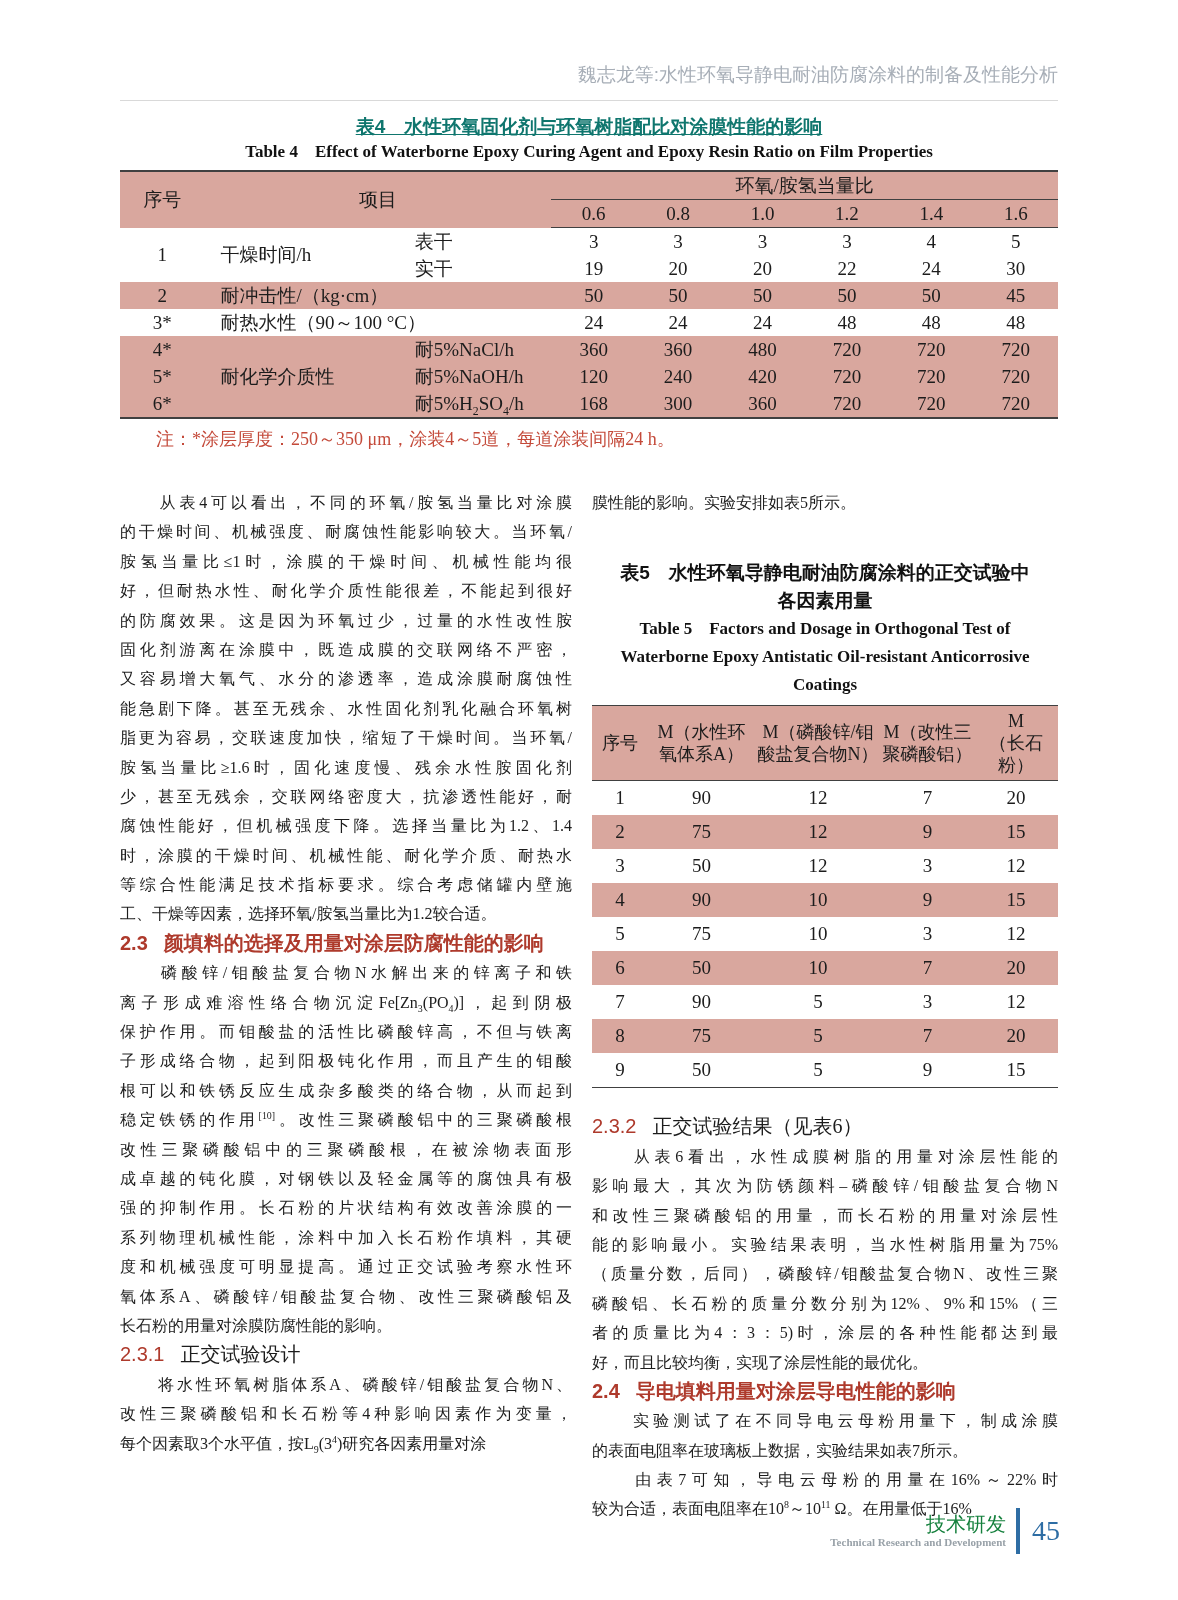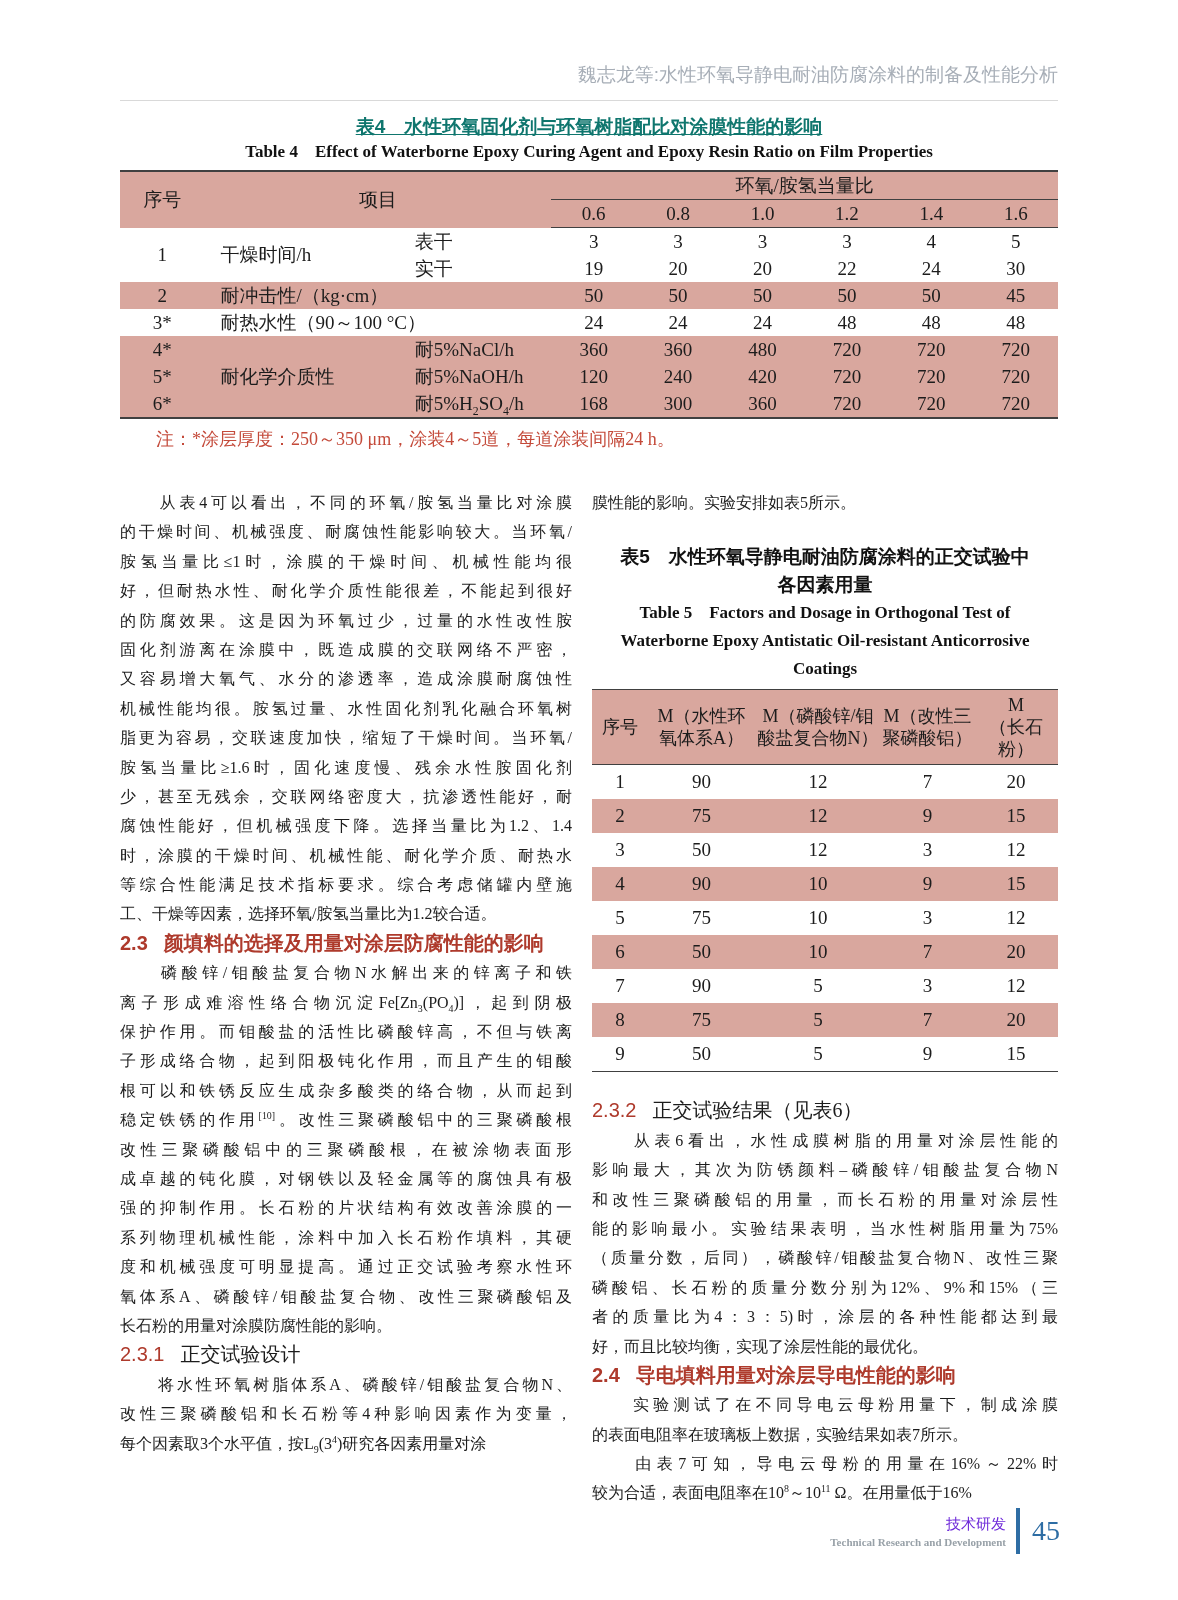--- a/index.html
+++ b/index.html
@@ -37,35 +37,35 @@
   .col-right{left:592px;width:466px;}
   .tl{font-size:16px;line-height:29.4px;height:29.4px;overflow:hidden;
       text-align:justify;text-align-last:justify;}
   .tl.e{text-align-last:left;}
   .tl.h2{text-align-last:left;font-family:"Liberation Sans","DejaVu Sans",sans-serif;
       font-weight:bold;color:var(--red-h);font-size:20px;}
   .tl.h3{text-align-last:left;font-size:20px;}
   .hnum{color:var(--red-h);margin-right:16px;font-family:Liberation Sans, sans-serif;margin-top:40px;}
   .tl.h2 .htext{color:var(--red-h);}
   
-  .t5-titles{margin-top:26px;}
+  .t5-titles{margin-top:42px;}
   .t5-title-zh{text-align:center;font-family:"Liberation Sans","DejaVu Sans",sans-serif;
     font-weight:bold;font-size:19px;line-height:28px;color:#111;}
   .t5-title-en{text-align:center;font-weight:bold;font-size:17px;line-height:28px;color:#111;}
   .t5{width:100%;margin-top:6px;border-top:1.5px solid var(--bdark);border-bottom:1.5px solid var(--bdark);}
   .t5 thead{background:var(--pink);}
   .t5 th{font-weight:normal;font-size:18px;line-height:22px;padding:4px 0;
     text-align:center;vertical-align:middle;white-space:pre-line;border-bottom:1.5px solid var(--bdark);}
   .t5 td{font-size:19px;line-height:22px;padding:6px 0;text-align:center;}
   .post-lines{margin-top:24px;}
   
   .footer{position:absolute;top:1508px;right:118px;display:flex;align-items:center;}
   .footer-txt{text-align:right;margin-right:10px;}
-  .footer-zh{font-family:"Liberation Sans","DejaVu Sans",sans-serif;font-size:15px;
-    line-height:22px;color:#6d28d9;}
+  .footer-zh{font-family:"Liberation Sans","DejaVu Sans",sans-serif;font-size:20px;
+    line-height:22px;color:#15803d;}
   .footer-en{font-size:11px;line-height:15px;color:#98a1a8;font-weight:bold;}
   .footer-bar{width:4px;height:46px;background:var(--blue);margin-right:12px;}
   .footer-num{font-size:28px;color:var(--blue);}
 </style>
 </head>
 <body>
 
 <div class="page">
 
   <div class="running-head">魏志龙等:水性环氧导静电耐油防腐涂料的制备及性能分析</div>
@@ -179,21 +179,21 @@
   </div>
 
   <div class="col col-left">
       <div class="tl j">　　从表4可以看出，不同的环氧/胺氢当量比对涂膜</div>
       <div class="tl j">的干燥时间、机械强度、耐腐蚀性能影响较大。当环氧/</div>
       <div class="tl j">胺氢当量比≤1时，涂膜的干燥时间、机械性能均很</div>
       <div class="tl j">好，但耐热水性、耐化学介质性能很差，不能起到很好</div>
       <div class="tl j">的防腐效果。这是因为环氧过少，过量的水性改性胺</div>
       <div class="tl j">固化剂游离在涂膜中，既造成膜的交联网络不严密，</div>
       <div class="tl j">又容易增大氧气、水分的渗透率，造成涂膜耐腐蚀性</div>
-      <div class="tl j">机械性能均很。胺氢过量、水性固化剂乳化融合环氧树</div>
+      <div class="tl j">能急剧下降。甚至无残余、水性固化剂乳化融合环氧树</div>
       <div class="tl j">脂更为容易，交联速度加快，缩短了干燥时间。当环氧/</div>
       <div class="tl j">胺氢当量比≥1.6时，固化速度慢、残余水性胺固化剂</div>
       <div class="tl j">少，甚至无残余，交联网络密度大，抗渗透性能好，耐</div>
       <div class="tl j">腐蚀性能好，但机械强度下降。选择当量比为1.2、1.4</div>
       <div class="tl j">时，涂膜的干燥时间、机械性能、耐化学介质、耐热水</div>
       <div class="tl j">等综合性能满足技术指标要求。综合考虑储罐内壁施</div>
       <div class="tl e">工、干燥等因素，选择环氧/胺氢当量比为1.2较合适。</div>
       <div class="tl h2"><span class="hnum">2.3</span><span class="htext">颜填料的选择及用量对涂层防腐性能的影响</span></div>
       <div class="tl j">　　磷酸锌/钼酸盐复合物N水解出来的锌离子和铁</div>
       <div class="tl j">离子形成难溶性络合物沉淀Fe[Zn<sub>3</sub>(PO<sub>4</sub>)]，起到阴极</div>

